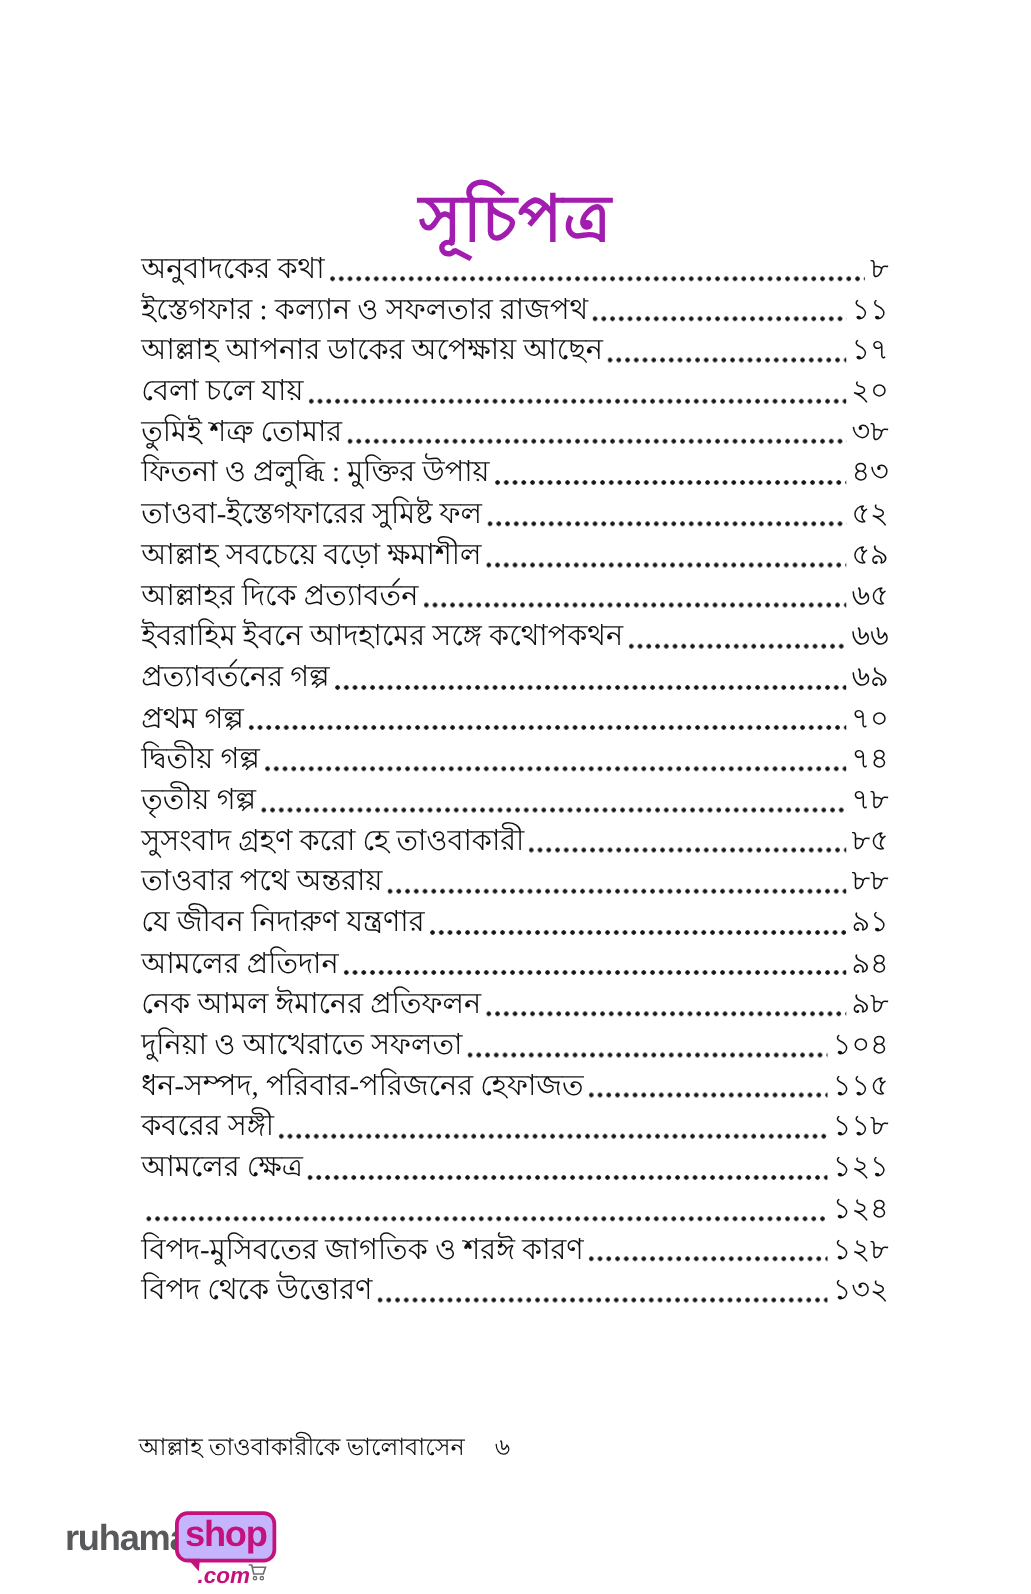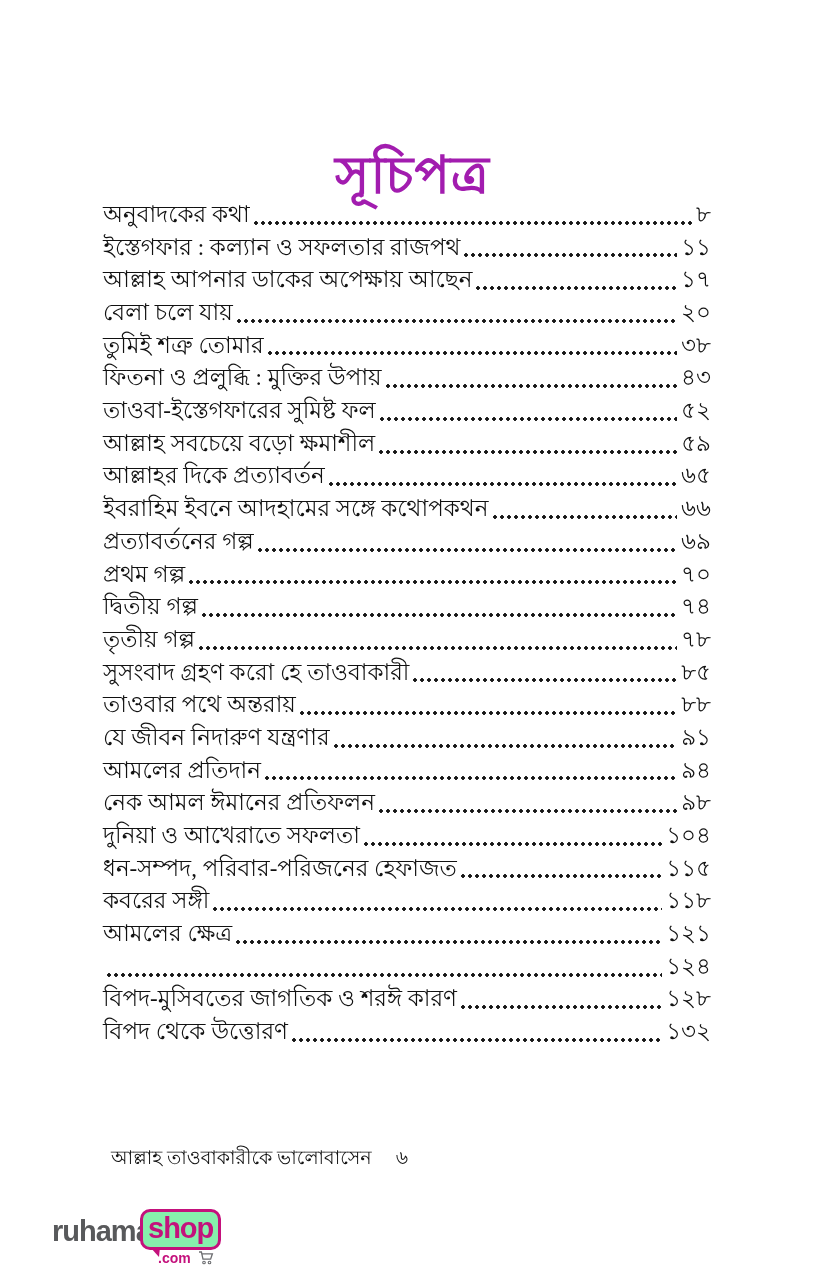--- a/index.html
+++ b/index.html
@@ -24,25 +24,26 @@
   }
 
   
   .toc {
     position: absolute;
     left: 103px; top: 199px;
     width: 608px;
   }
   .toc-row {
     display: flex;
-    align-items: flex-end;
+    align-items: center;
     height: 32.7px;
     font-size: 23px;
     line-height: 32.7px;
     white-space: nowrap;
+    margin-left: 10px;
   }
   .toc-label { flex: 0 0 auto; }
   .toc-leader {
     flex: 1 1 auto;
     align-self: flex-end;
     height: 4px;
     margin: 0 4px 7px 4px;
     background-image: radial-gradient(circle at 2px 2px, #161616 1.55px, transparent 2px);
     background-size: 7px 4px;
     background-repeat: repeat-x;
@@ -71,39 +72,40 @@
   .logo-ruhama {
     position: absolute; left: 0; top: 8px;
     font-size: 29px; font-weight: bold;
     color: #58595b; letter-spacing: -1px;
   }
   .logo-bubble {
     position: absolute; left: 88px; top: 2px;
     border: 3px solid #c4117c;
     border-radius: 10px;
     padding: 0 5px 2px 5px;
-    background: #86efac;
+    background: #c4b5fd;
   }
   .logo-bubble::after {
     content: "";
     position: absolute;
     left: 7px; bottom: -10px;
     width: 0; height: 0;
     border-left: 9px solid transparent;
     border-right: 1px solid transparent;
     border-top: 10px solid #c4117c;
   }
   .logo-shop {
     font-size: 29px; font-weight: bold;
     color: #c4117c; letter-spacing: -1px;
   }
   .logo-com {
     position: absolute; left: 106px; top: 43px;
-    font-size: 14px; font-weight: bold;
+    font-size: 18px; font-weight: bold;
     color: #c4117c;
+    font-style: italic;
   }
   .logo-cart {
     position: absolute; left: 146px; top: 44px;
   }
 </style>
 </head>
 <body>
 
 <h1 class="page-title">সূচিপত্র</h1>
 

